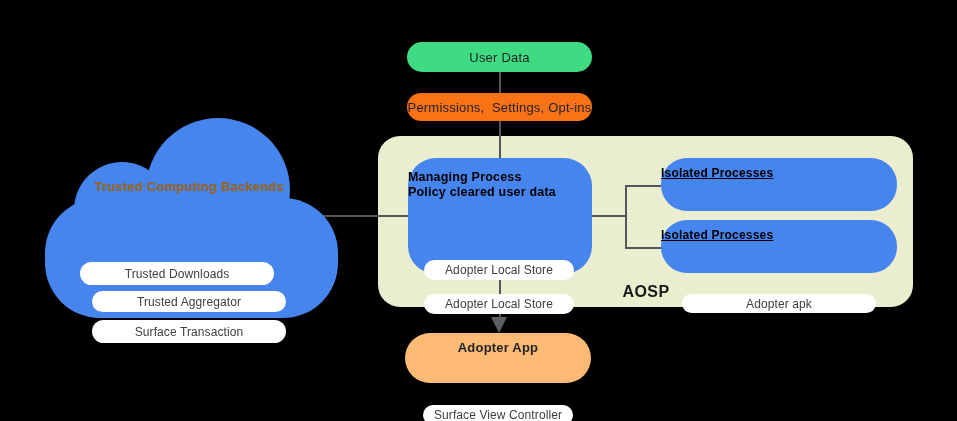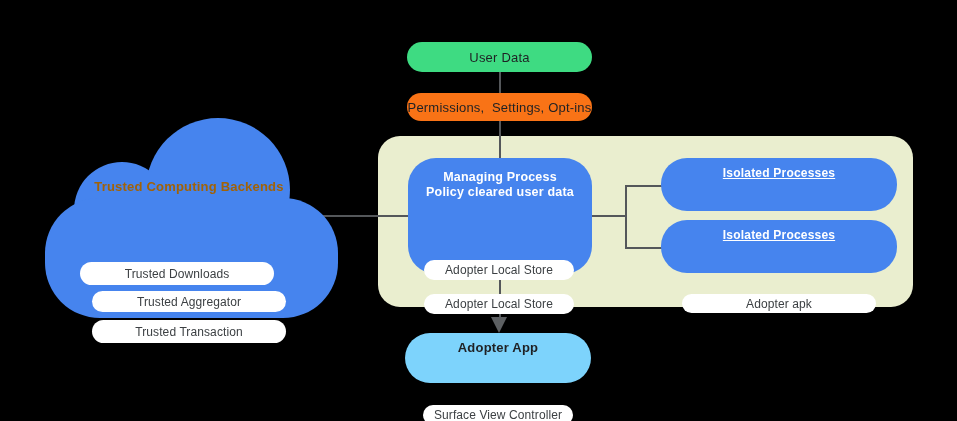--- a/index.html
+++ b/index.html
@@ -14,21 +14,21 @@
     font-weight:normal;font-size:13px;color:#1F2124;letter-spacing:.2px;
   }
   .greenpill{background:#3EDB82;border-radius:15px;}
   .bluepill{background:#f97316;border-radius:14px;white-space:pre;}
   .whitepill{
     background:#fff;border-radius:10px;display:flex;align-items:center;justify-content:center;
     font-size:12px;color:#3C4043;font-weight:normal;letter-spacing:.1px;margin-top:48px;
   }
   .bluebox{background:#4684EE;}
   .boxtitle{
-    color:#ffffff;font-weight:bold;font-size:12.5px;text-align:center;line-height:15px;letter-spacing:.2px;
+    color:#000000;font-weight:bold;font-size:12.5px;line-height:15px;letter-spacing:.2px;
   }
   .underline{text-decoration:underline;}
   
   .line{background:#54575A;}
   .lv{width:2px;}
   .lh{height:2px;}
   .arrowhead{
     width:0;height:0;border-left:8px solid transparent;border-right:8px solid transparent;
     border-top:16px solid #5D6063;
   }
@@ -55,37 +55,38 @@
 
   <div class="abs pill greenpill" style="left:407px;top:42px;width:185px;height:30px;z-index:4">
     <span>User Data</span>
   </div>
 
   <div class="abs pill bluepill" style="left:407px;top:93px;width:185px;height:28px;z-index:4">
     <span style="white-space:pre">Permissions,  Settings, Opt-ins</span>
   </div>
 
   <div class="abs aospbox" style="left:378px;top:136px;width:535px;height:171px;z-index:1"></div>
+  <div class="abs aosplabel" style="left:596px;top:283px;width:100px;z-index:4">AOSP</div>
 
   <svg class="abs" style="left:40px;top:110px;z-index:4" width="305" height="215" viewBox="0 0 305 215">
     <g fill="#4684EE">
       <circle cx="178" cy="80" r="72"></circle>
       <circle cx="82" cy="100" r="48"></circle>
       <rect x="5" y="88" width="293" height="120" rx="55"></rect>
     </g>
   </svg>
   <div class="abs cloudtitle" style="left:72px;top:179px;width:234px;z-index:5">Trusted Computing Backends</div>
   <div class="abs whitepill" style="left:80px;top:214px;width:194px;height:23px;border-radius:12px;z-index:5">
     <span>Trusted Downloads</span>
   </div>
   <div class="abs whitepill" style="left:92px;top:243px;width:194px;height:21px;border-radius:12px;z-index:5">
     <span>Trusted Aggregator</span>
   </div>
   <div class="abs whitepill" style="left:92px;top:272px;width:194px;height:23px;border-radius:12px;z-index:5">
-    <span>Trusted Transaction</span>
+    <span>Surface Transaction</span>
   </div>
 
   <div class="abs bluebox" style="left:408px;top:158px;width:184px;height:116px;border-radius:28px;z-index:4">
     <div class="boxtitle" style="margin-top:12px">
       <div>Managing Process</div>
       <div>Policy cleared user data</div>
     </div>
     <div class="abs whitepill" style="left:16px;top:54px;width:150px;height:20px;">
       <span>Adopter Local Store</span>
     </div>
@@ -101,20 +102,20 @@
     </div>
   </div>
 
   <div class="abs bluebox" style="left:661px;top:220px;width:236px;height:53px;border-radius:26px;z-index:4">
     <div class="boxtitle underline" style="margin-top:8px;font-size:12px">Isolated Processes</div>
     <div class="abs whitepill" style="left:21px;top:26px;width:194px;height:19px;">
       <span>Adopter apk</span>
     </div>
   </div>
 
-  <div class="abs" style="left:405px;top:333px;width:186px;height:50px;border-radius:25px;background:#7dd3fc;z-index:4">
+  <div class="abs" style="left:405px;top:333px;width:186px;height:50px;border-radius:25px;background:#fdba74;z-index:4">
     <div style="margin-top:7px;text-align:center;font-size:13px;font-weight:bold;color:#1F2124;letter-spacing:.2px">Adopter App</div>
     <div class="abs whitepill" style="left:18px;top:24px;width:150px;height:20px;">
       <span>Surface View Controller</span>
     </div>
   </div>
 
 </div>
 
 </body></html>

